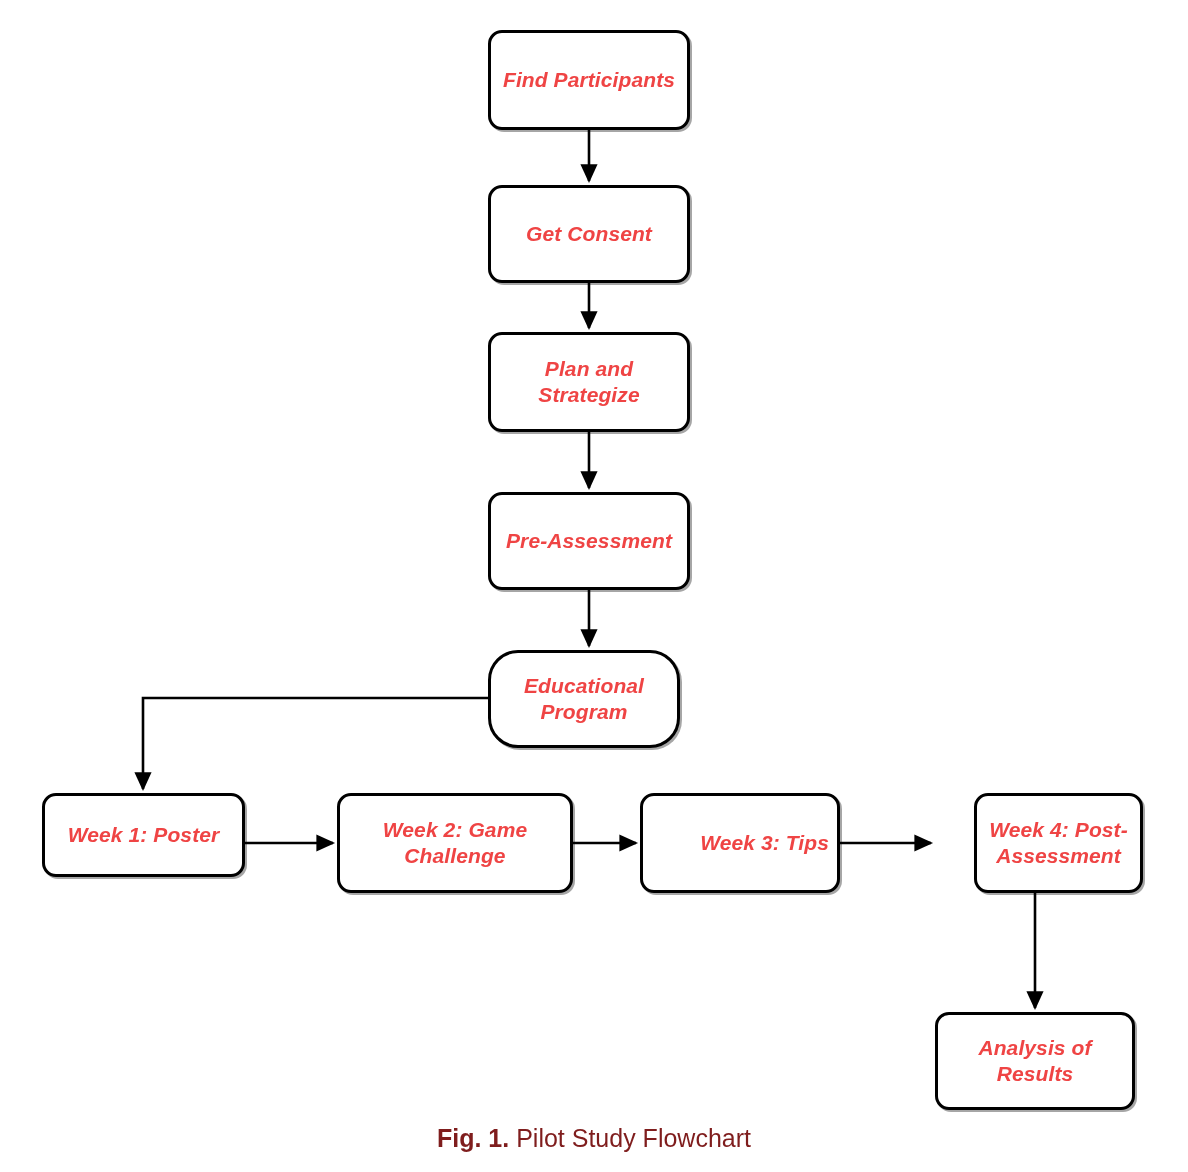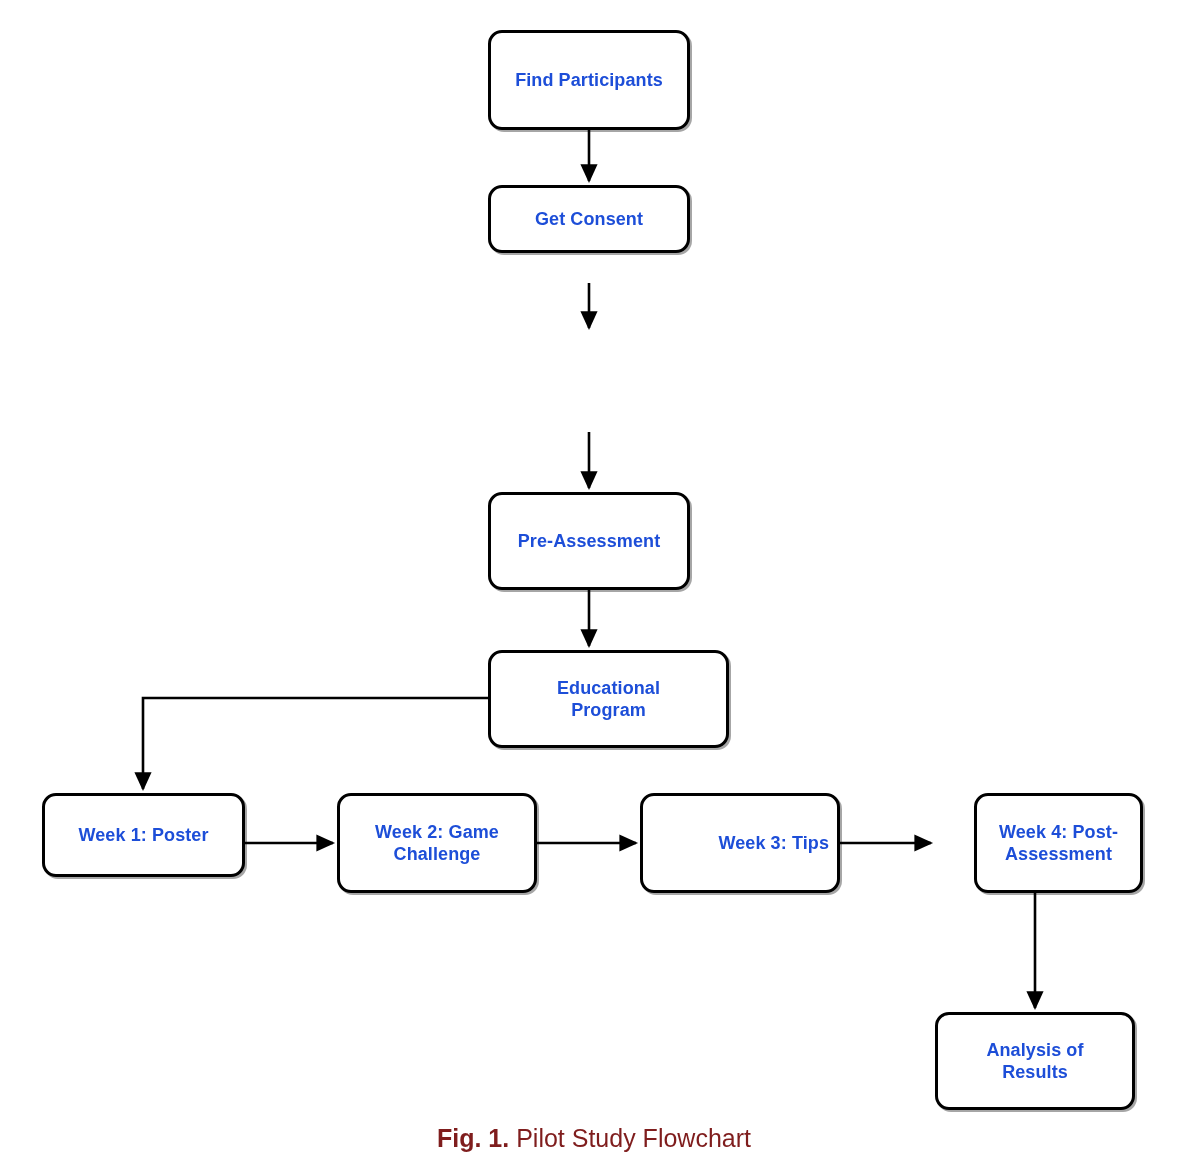--- a/index.html
+++ b/index.html
@@ -33,27 +33,28 @@
     border-radius: 14px;
     background: #ffffff;
     display: flex;
     align-items: center;
     justify-content: center;
     text-align: center;
     box-shadow: 2px 2px 0 rgba(0,0,0,0.35);
   }
   .node-label {
     font-family: "Liberation Sans", sans-serif;
-    font-size: 18px;
+    font-size: 21px;
     font-weight: bold;
     line-height: 1.25;
-    color: #1d4ed8;
+    color: #ef4444;
     letter-spacing: 0.1px;
     white-space: pre-line;
     padding: 0 8px;
+    font-style: italic;
   }
   .caption {
     position: absolute;
     left: 0;
     width: 1188px;
     text-align: center;
     font-family: "Liberation Sans", sans-serif;
     font-size: 25px;
     color: #7f1d1d;
   }
@@ -82,39 +83,43 @@
       <line x1="537" y1="843" x2="636" y2="843"></line>
       <line x1="840" y1="843" x2="931" y2="843"></line>
       <line x1="1035" y1="893" x2="1035" y2="1008"></line>
     </g>
   </svg>
 
   <div class="node-box" style="left:488px; top:30px; width:202px; height:100px;">
     <span class="node-label">Find Participants</span>
   </div>
 
-  <div class="node-box" style="left:488px; top:185px; width:202px; height:68px;">
+  <div class="node-box" style="left:488px; top:185px; width:202px; height:98px;">
     <span class="node-label">Get Consent</span>
   </div>
 
+  <div class="node-box" style="left:488px; top:332px; width:202px; height:100px;">
+    <span class="node-label">Plan and
+Strategize</span>
+  </div>
 
   <div class="node-box" style="left:488px; top:492px; width:202px; height:98px;">
     <span class="node-label">Pre-Assessment</span>
   </div>
 
-  <div class="node-box" style="left:488px; top:650px; width:241px; height:98px;">
+  <div class="node-box" style="left:488px; top:650px; width:192px; height:98px;border-radius:30px;">
     <span class="node-label">Educational
 Program</span>
   </div>
 
   <div class="node-box" style="left:42px; top:793px; width:203px; height:84px;">
     <span class="node-label">Week 1: Poster</span>
   </div>
 
-  <div class="node-box" style="left:337px; top:793px; width:200px; height:100px;">
+  <div class="node-box" style="left:337px; top:793px; width:236px; height:100px;">
     <span class="node-label">Week 2: Game
 Challenge</span>
   </div>
 
   <div class="node-box" style="left:640px; top:793px; width:200px; height:100px;justify-content:flex-end;">
     <span class="node-label">Week 3: Tips</span>
   </div>
 
   <div class="node-box" style="left:974px; top:793px; width:169px; height:100px;">
     <span class="node-label">Week 4: Post-

